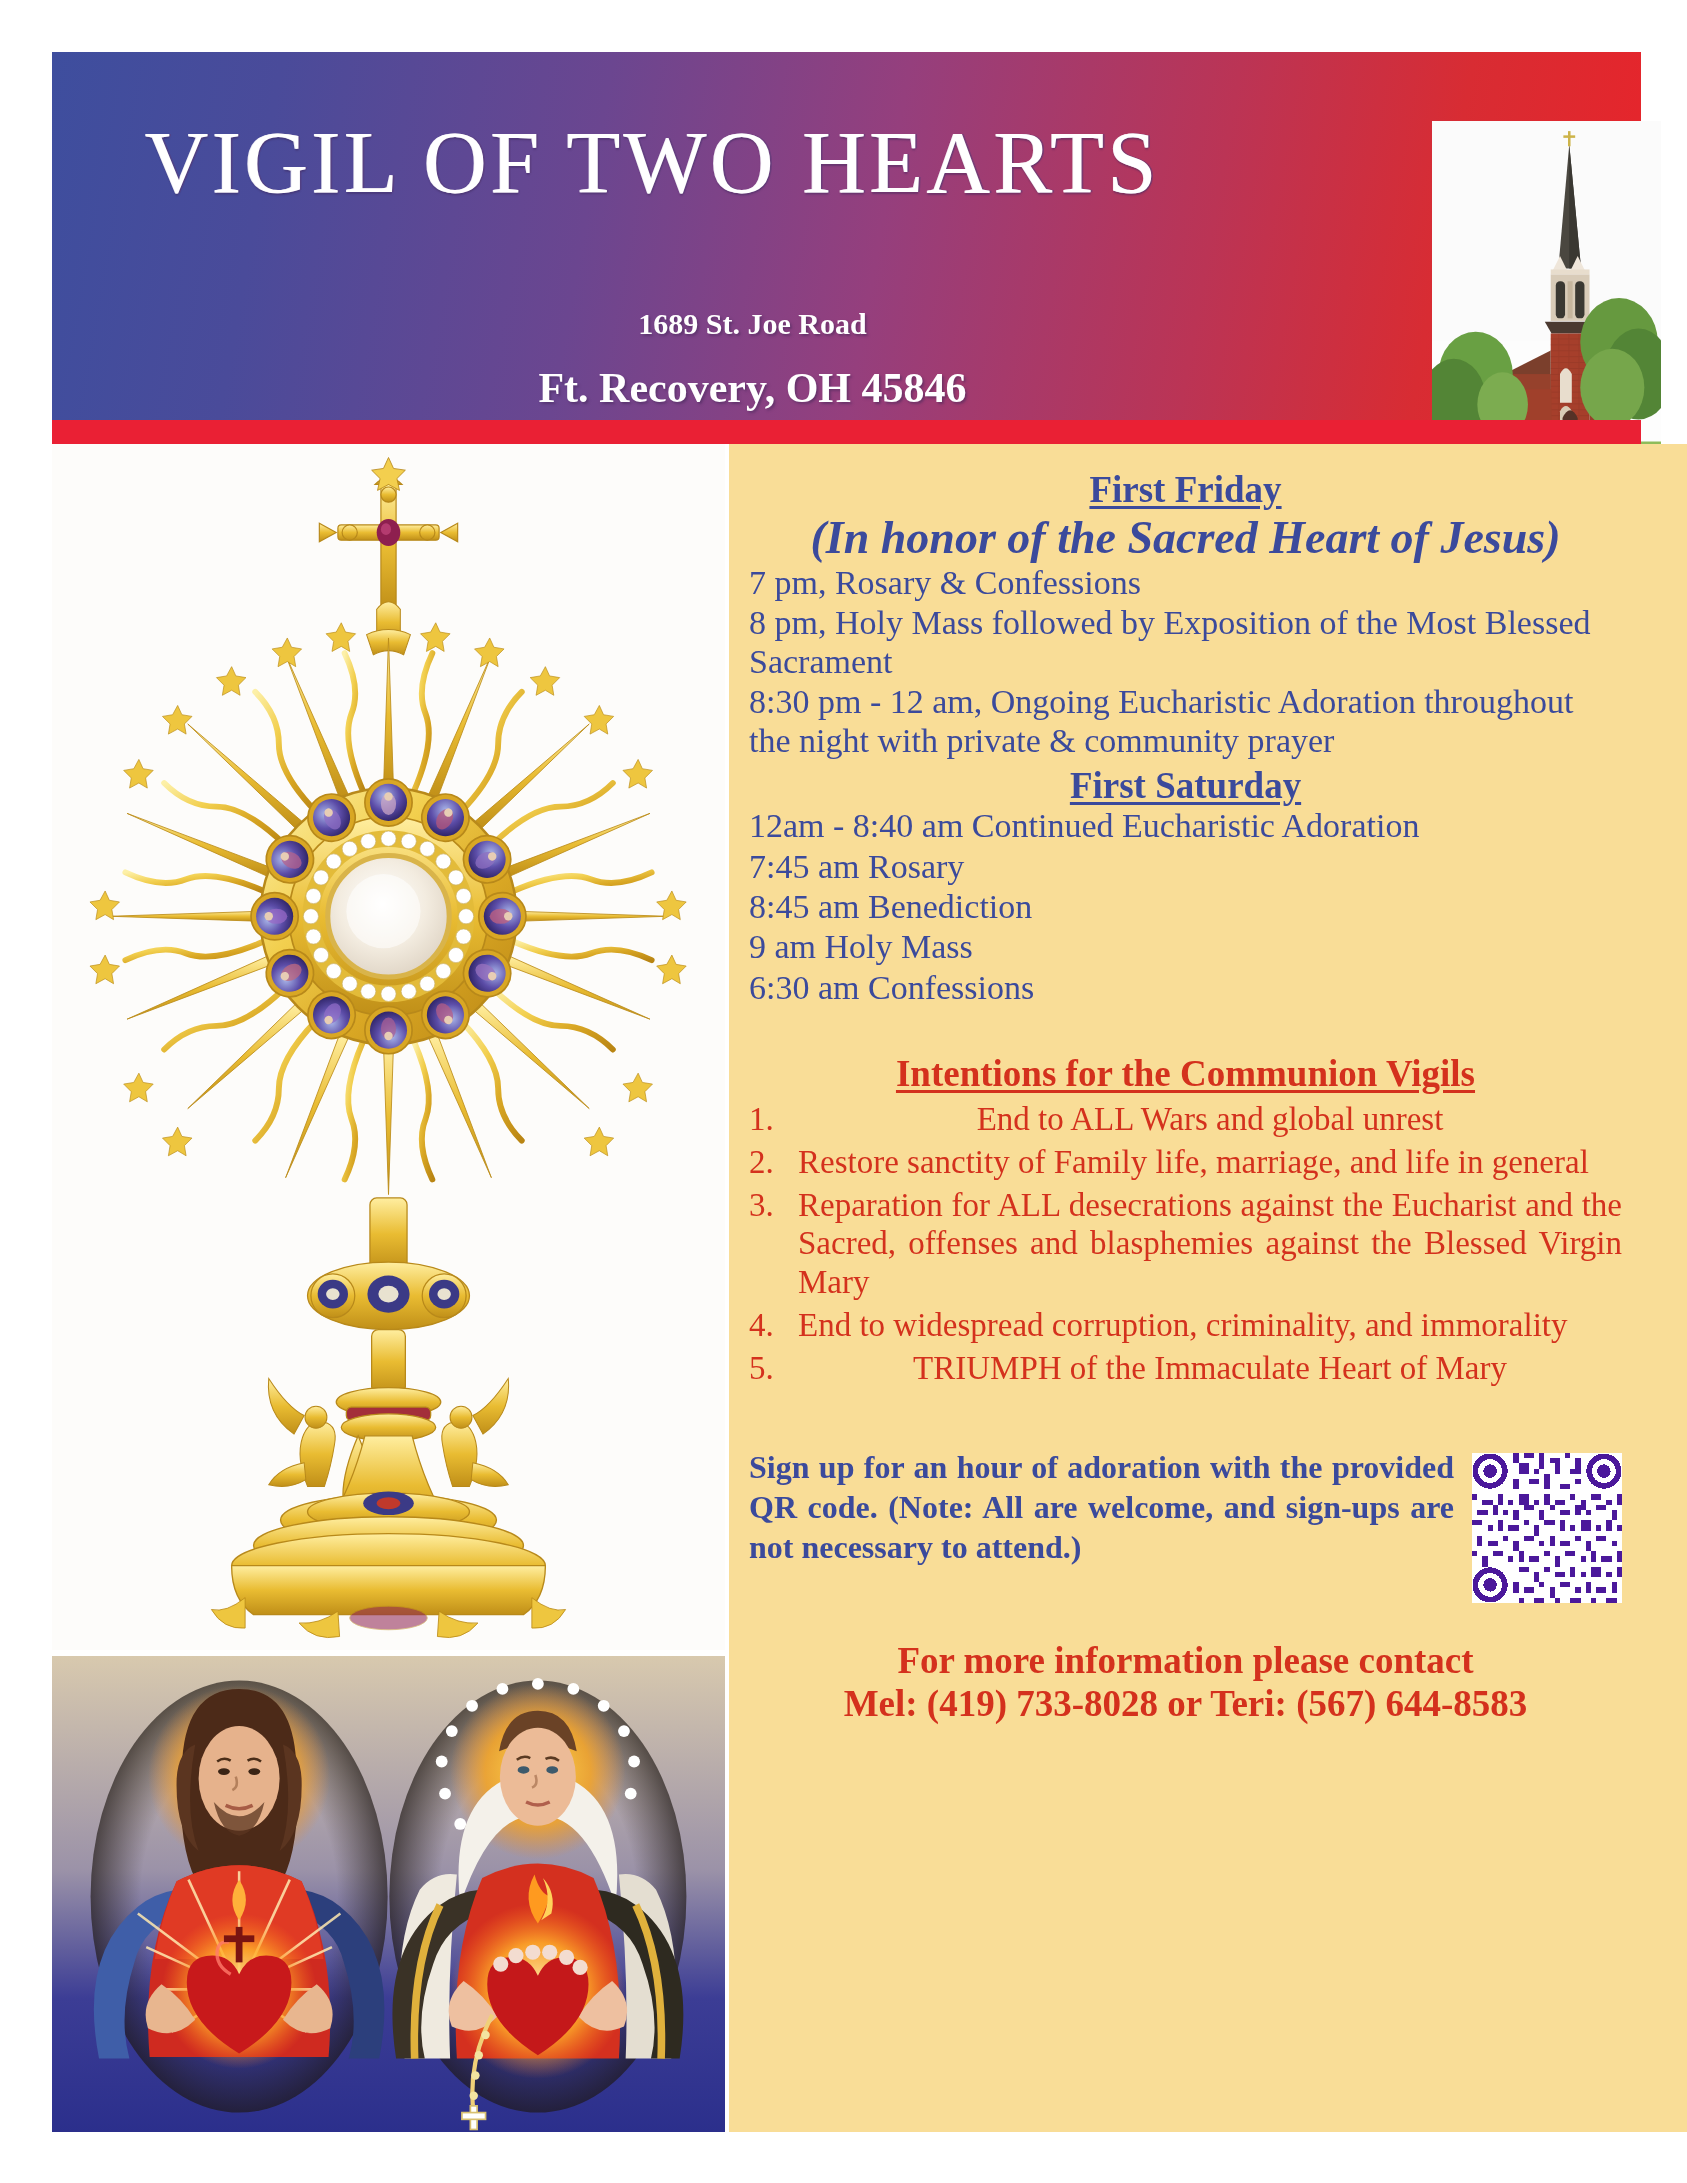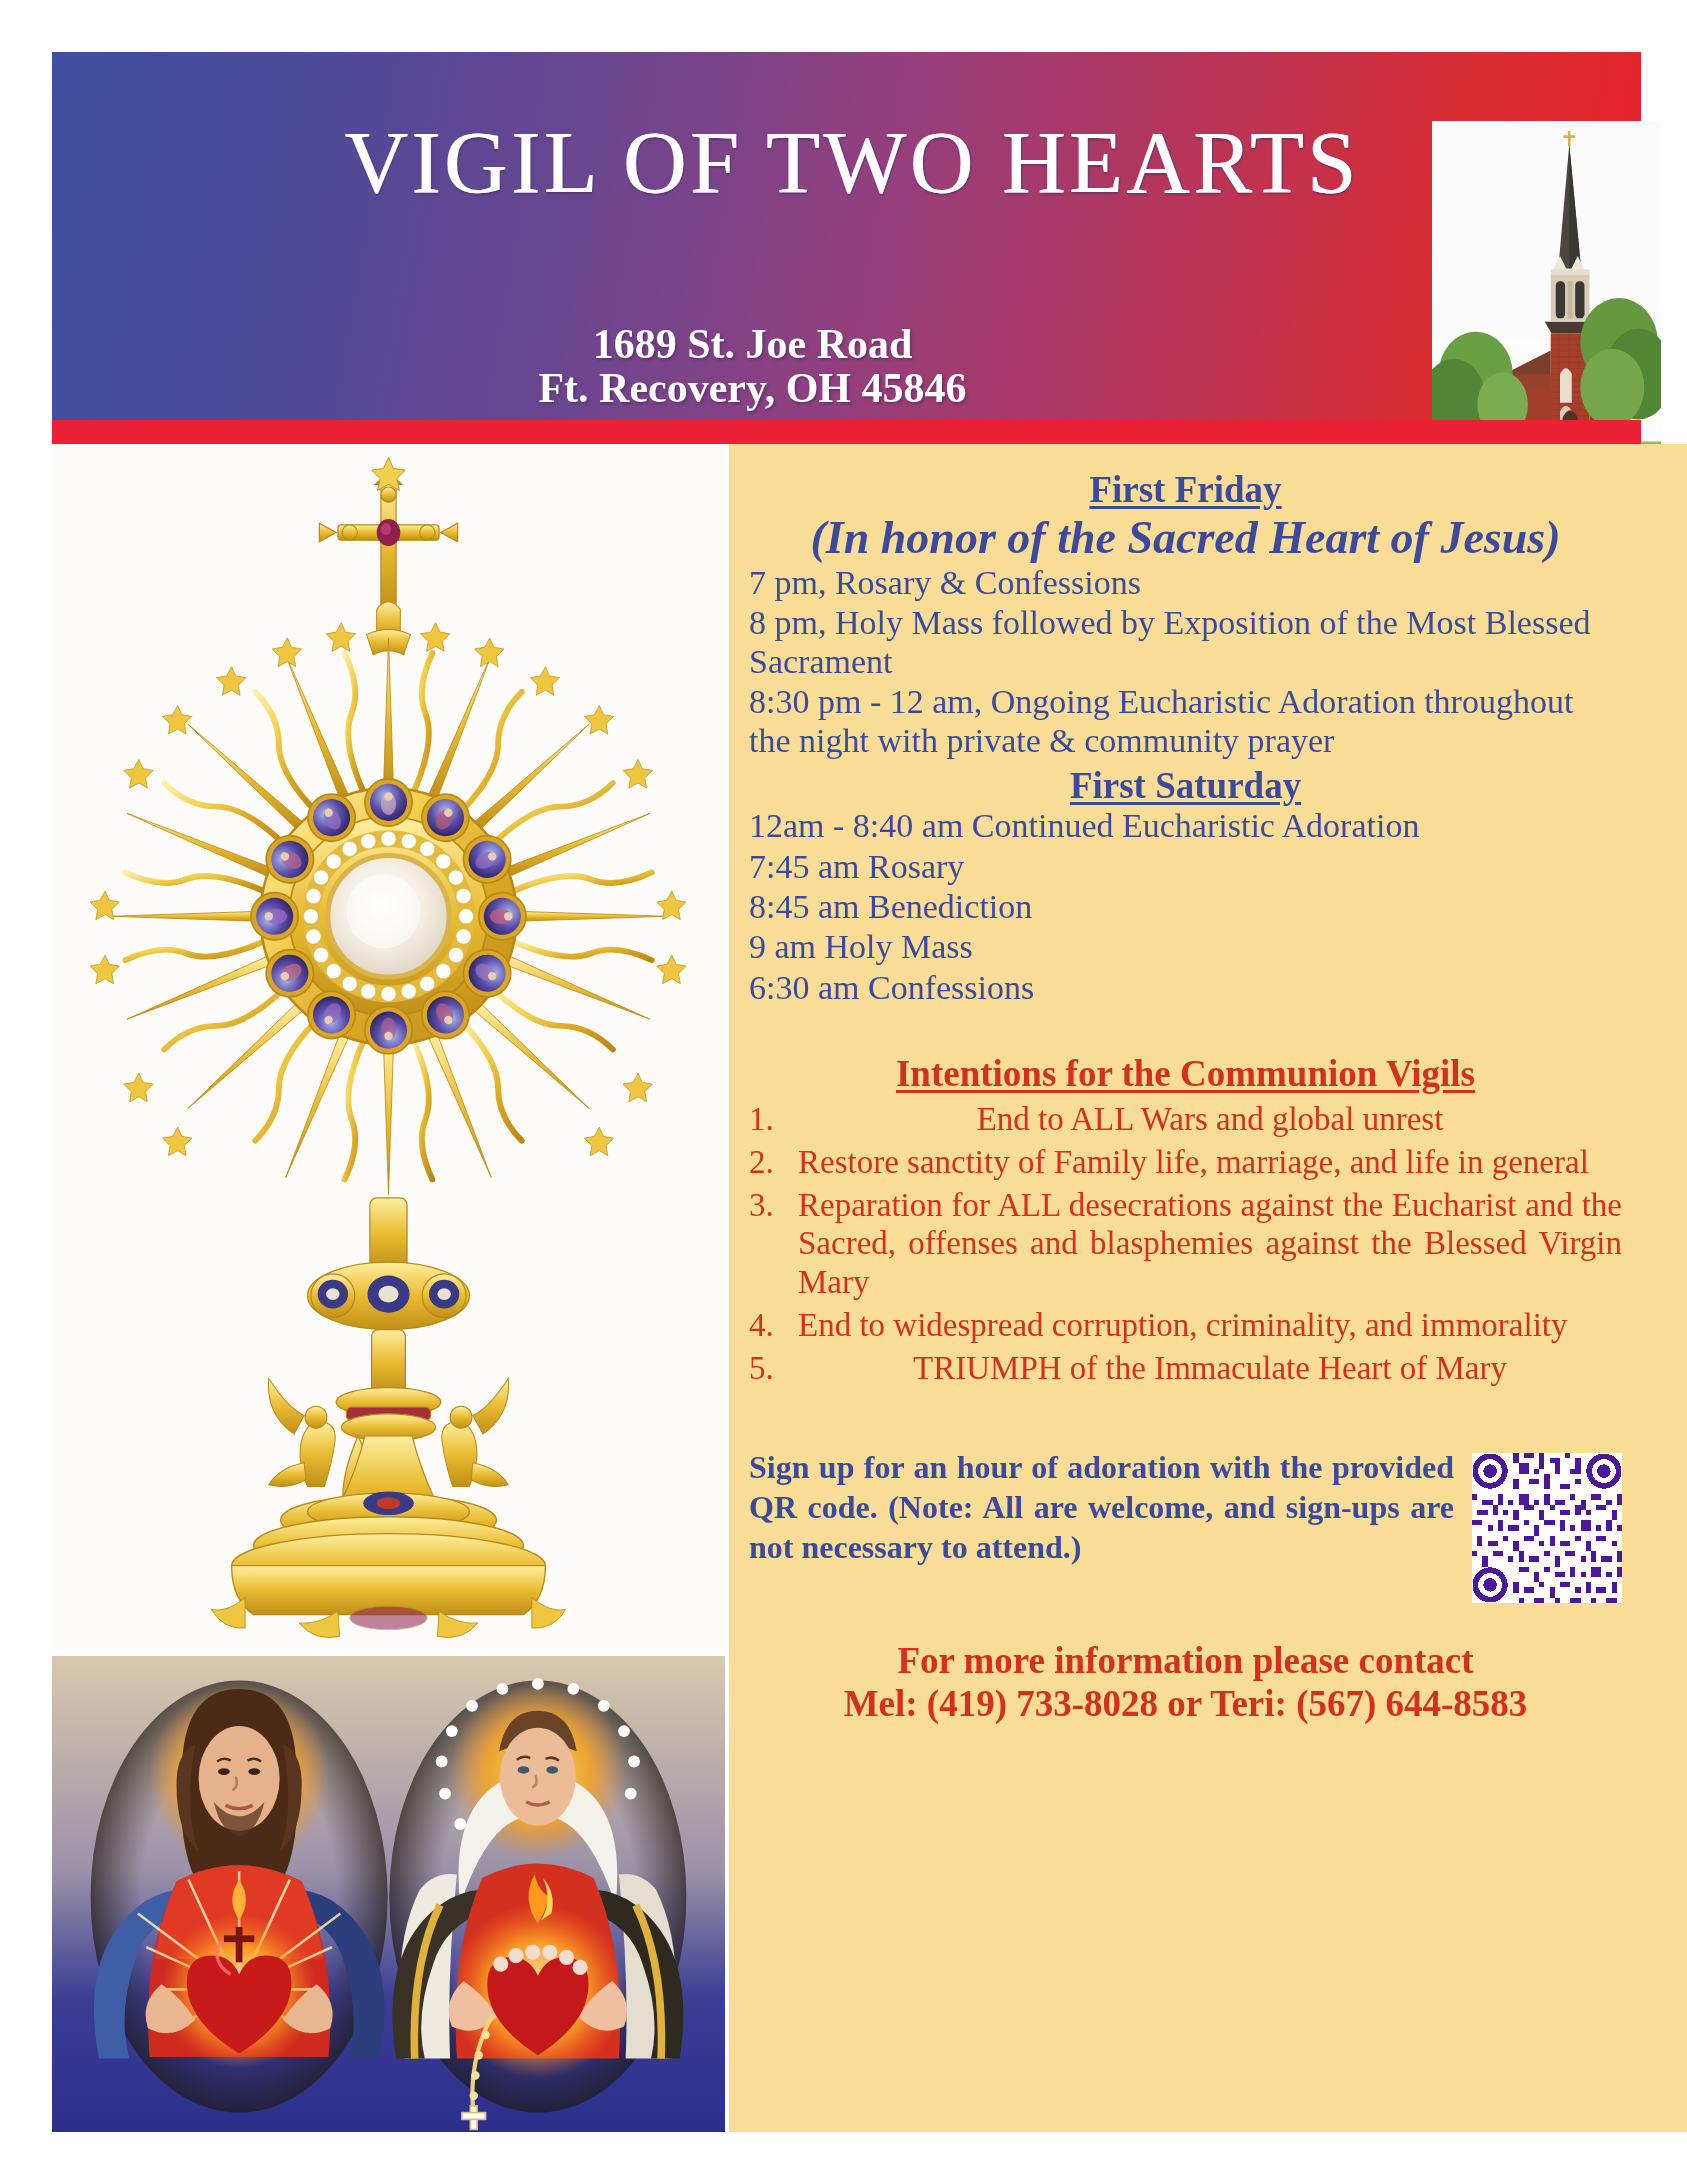--- a/index.html
+++ b/index.html
@@ -11,33 +11,33 @@
     position:absolute;left:52px;top:52px;width:1589px;height:368px;
     background:linear-gradient(100deg,#3e4e9e 0%,#4a4b9a 14%,#6b4690 34%,#953f7d 52%,#bb3455 72%,#d82c33 86%,#e8242a 100%);
   }
   .banner-redbar{
     position:absolute;left:52px;top:420px;width:1589px;height:23.6px;background:#ea2034;
   }
   .banner-title{
     position:absolute;left:93px;top:66px;width:1215px;
     font-family:"Liberation Serif",serif;
     font-size:88px;line-height:1.02;font-weight:400;
-    color:#ffffff;letter-spacing:3.4px;text-align:right;white-space:nowrap;
+    color:#ffffff;letter-spacing:3.4px;text-align:left;white-space:nowrap;
     text-shadow:
        1.7px 0 0 rgba(90,60,120,.55),
       -0.8px 0 0 rgba(255,255,255,.9),
        0 1.7px 1.7px rgba(60,40,90,.45);
   }
   .banner-sub{
     position:absolute;left:93px;width:1215px;text-align:center;
     color:#ffffff;font-weight:bold;font-family:"Liberation Serif",serif;
     text-shadow:1.7px 1.7px 2.5px rgba(70,40,90,.55);
   }
   .sub1{top:192px;font-size:46px;letter-spacing:0.8px;}
-  .sub2{top:268px;font-size:42px;}
+  .sub2{top:255px;font-size:30px;}
   .sub3{top:312px;font-size:42px;}
 
   
   .church-photo{
     position:absolute;left:1380px;top:69px;width:229px;height:334px;
     background:#ffffff;overflow:hidden;
   }
   .church-photo svg{display:block;width:100%;height:100%;}
 
   

